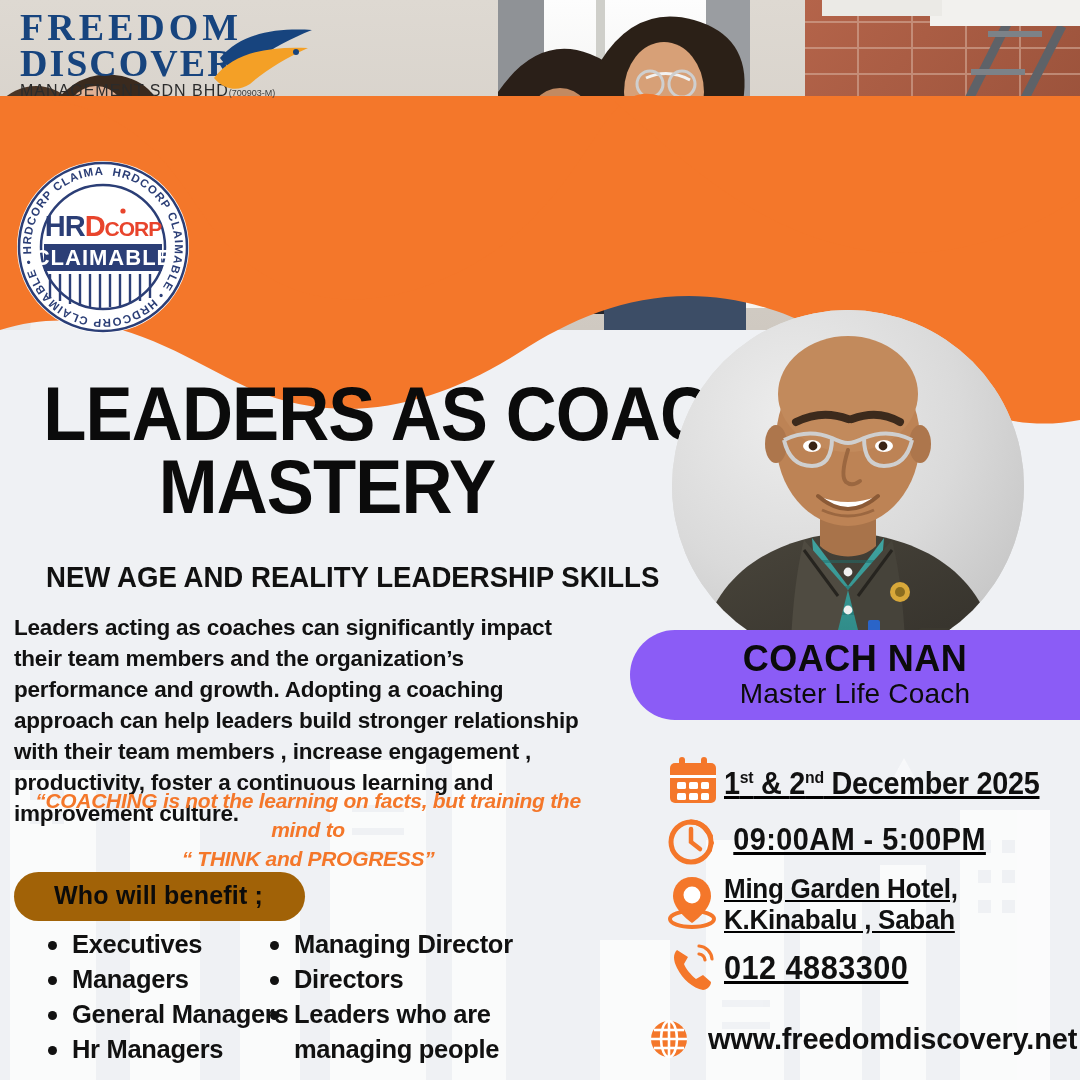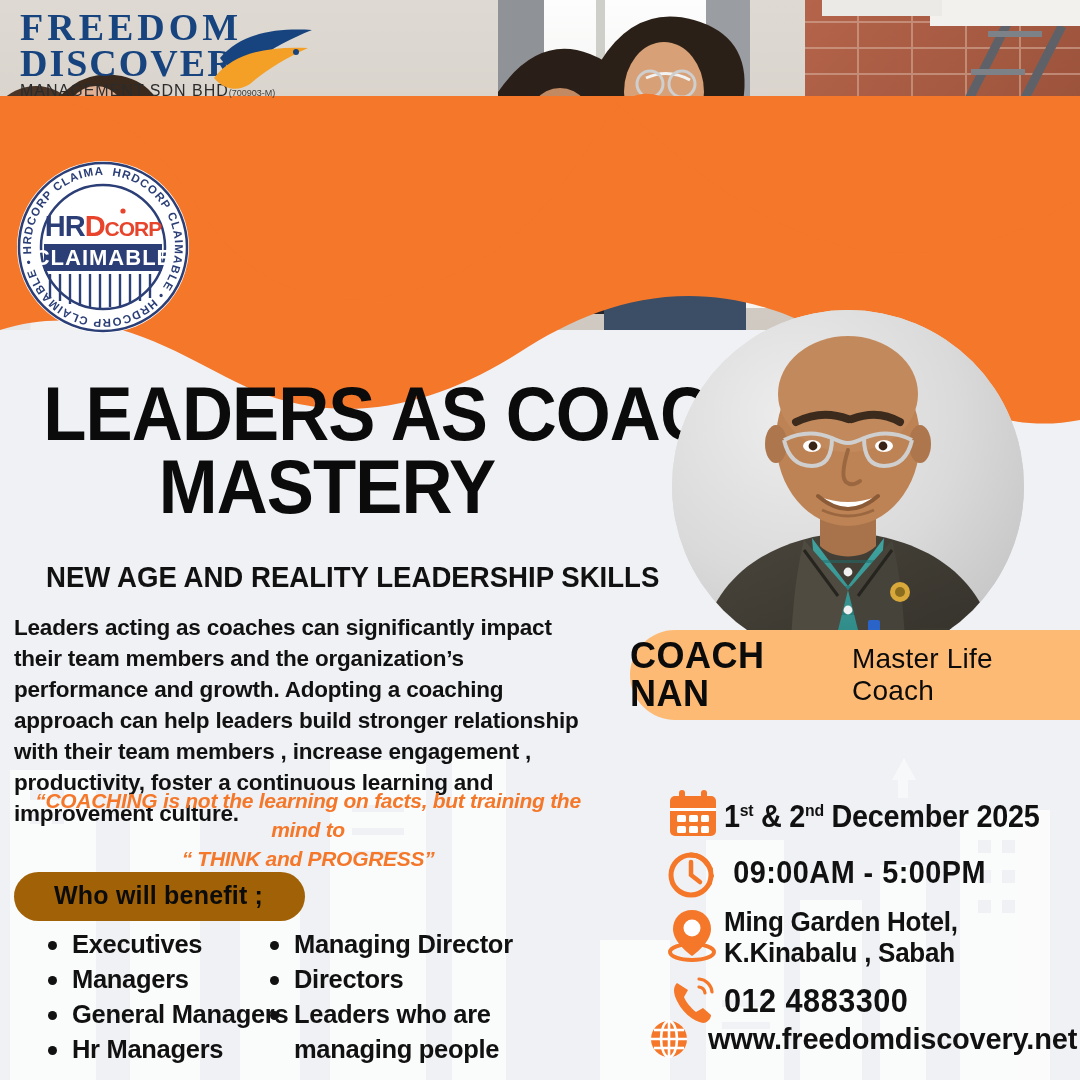--- a/index.html
+++ b/index.html
@@ -117,28 +117,28 @@
   .bullets li.nobullet::before{ display:none; }
 
   
   .portrait-wrap{
     position:absolute; left:672px; top:310px; width:352px; height:352px;
     border-radius:50%; overflow:hidden; z-index:6;
     background:radial-gradient(circle at 35% 32%, #e9e9e9 0%, #dcdcdc 45%, #c7c7c7 100%);
   }
   .coach-pill{
     position:absolute; left:630px; top:630px; width:450px; height:90px;
-    background:#fdba74; border-radius:45px 0 0 45px; z-index:7;
-    display:flex; flex-direction:row; align-items:center; justify-content:center;
+    background:#8b5cf6; border-radius:45px 0 0 45px; z-index:7;
+    display:flex; flex-direction:column; align-items:center; justify-content:center;
     color:#0b0b0b;
   }
   .coach-name{ font-weight:700; font-size:36px; line-height:38px; letter-spacing:0.5px;}
   .coach-role{ font-weight:400; font-size:28px; line-height:32px; letter-spacing:0.2px;}
 
-  .details{ position:absolute; left:662px; top:788px; width:418px; z-index:6; }
+  .details{ position:absolute; left:662px; top:755px; width:418px; z-index:6;text-decoration:underline; }
   .drow{ display:flex; align-items:center; margin-bottom:7px; }
   .dicon{ width:62px; flex:0 0 62px; display:flex; align-items:center; justify-content:center;}
   .dtext{
     font-weight:700; color:#111; letter-spacing:-0.3px;
     transform:scaleX(0.93); transform-origin:left center;
   }
   .d-date{ font-size:31px; line-height:34px; white-space:nowrap; }
   .d-date sup{ font-size:17px; vertical-align:super; }
   .d-time{ font-size:31px; line-height:34px; letter-spacing:0.5px; padding-left:10px;}
   .d-venue{ font-size:28px; line-height:31px; }

